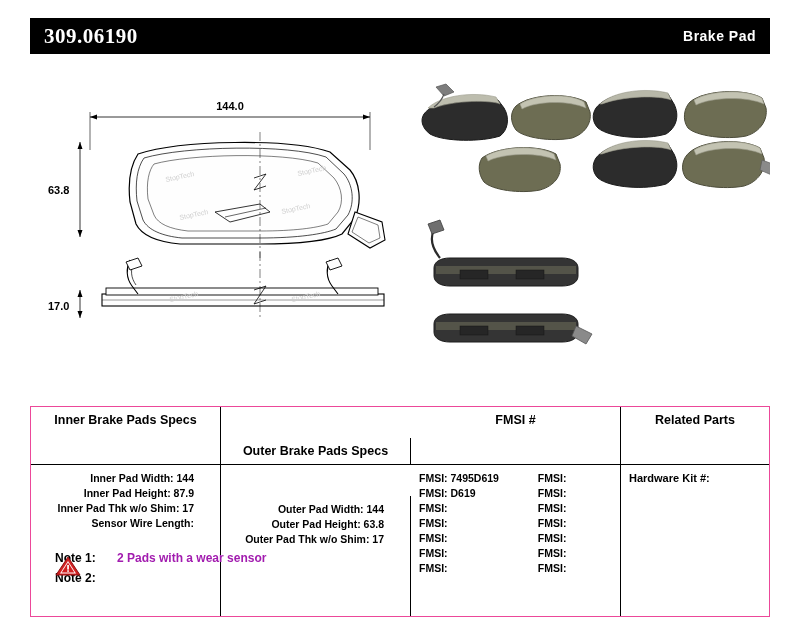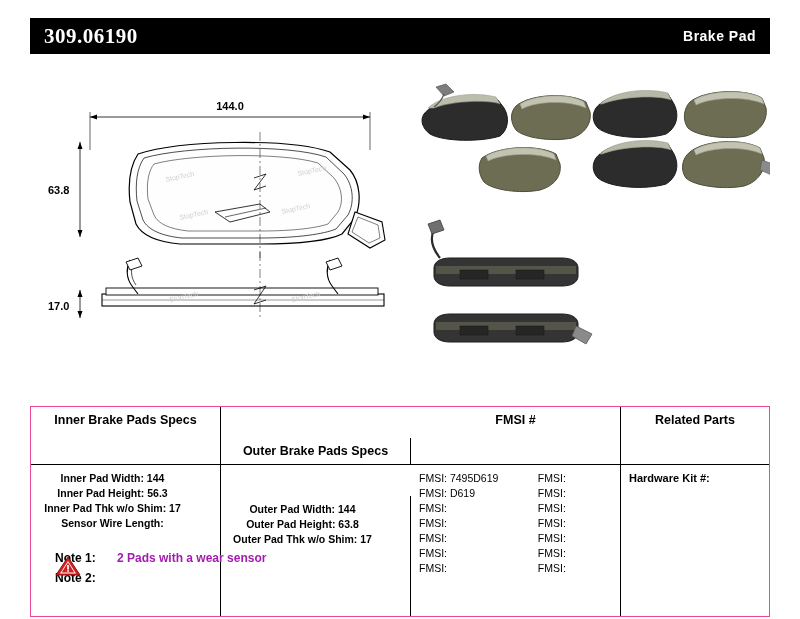--- a/index.html
+++ b/index.html
@@ -108,27 +108,27 @@
     padding: 6px 0 10px;
     min-height: 120px;
   }
   .spec-line {
     font-size: 10.5px;
     font-weight: bold;
     line-height: 15px;
     white-space: nowrap;
   }
   .right-align {
-    text-align: center;
+    text-align: right;
     padding-right: 26px;
   }
   .fmsi-row {
     display: flex;
     font-size: 10.5px;
-    font-weight: normal;
+    font-weight: bold;
     line-height: 15px;
     padding-left: 8px;
     gap: 28px;
   }
   .fmsi-left { width: 105px; }
   .fmsi-right { width: 95px; }
   .related-line {
     font-size: 11px;
     font-weight: bold;
     line-height: 15px;
@@ -303,21 +303,21 @@
     <div class="spec-head">
       <div class="col c1">Inner Brake Pads Specs</div>
       <div class="col c2">Outer Brake Pads Specs</div>
       <div class="col c3">FMSI #</div>
       <div class="col c4">Related Parts</div>
     </div>
     <div class="spec-body">
 
       <div class="col c1">
         <div class="spec-line right-align">Inner Pad Width: 144</div>
-        <div class="spec-line right-align">Inner Pad Height: 56.3</div>
+        <div class="spec-line right-align">Inner Pad Height: 87.9</div>
         <div class="spec-line right-align">Inner Pad Thk w/o Shim: 17</div>
         <div class="spec-line right-align">Sensor Wire Length:</div>
       </div>
 
       <div class="col c2">
         <div class="spec-line right-align">Outer Pad Width: 144</div>
         <div class="spec-line right-align">Outer Pad Height: 63.8</div>
         <div class="spec-line right-align">Outer Pad Thk w/o Shim: 17</div>
       </div>
 

